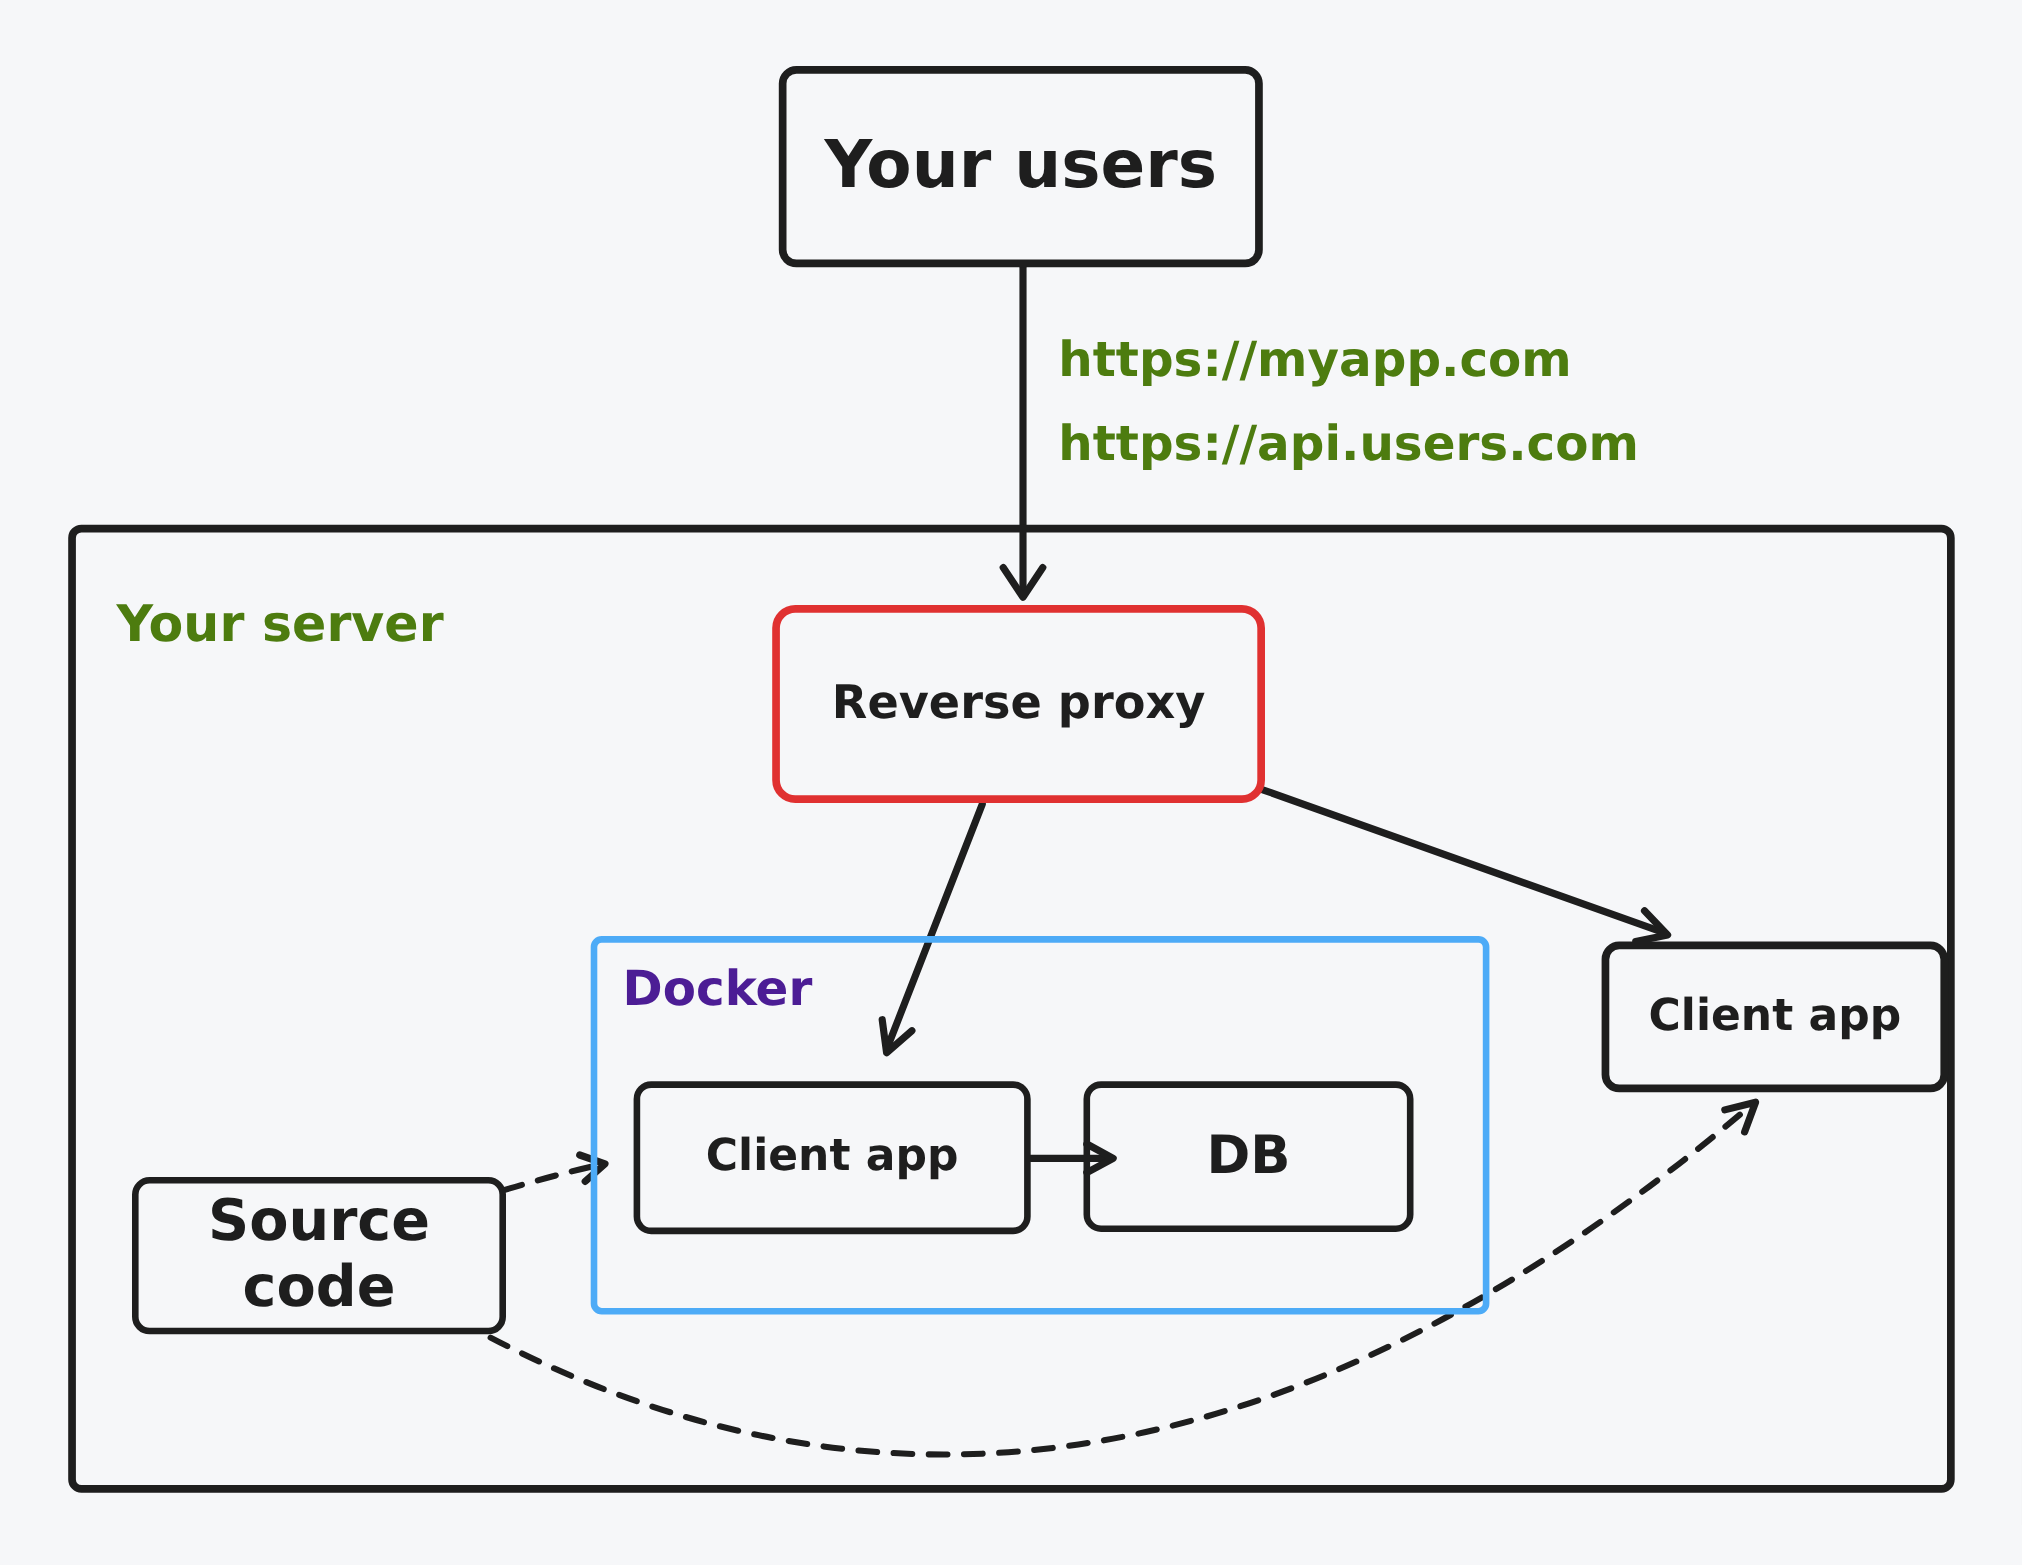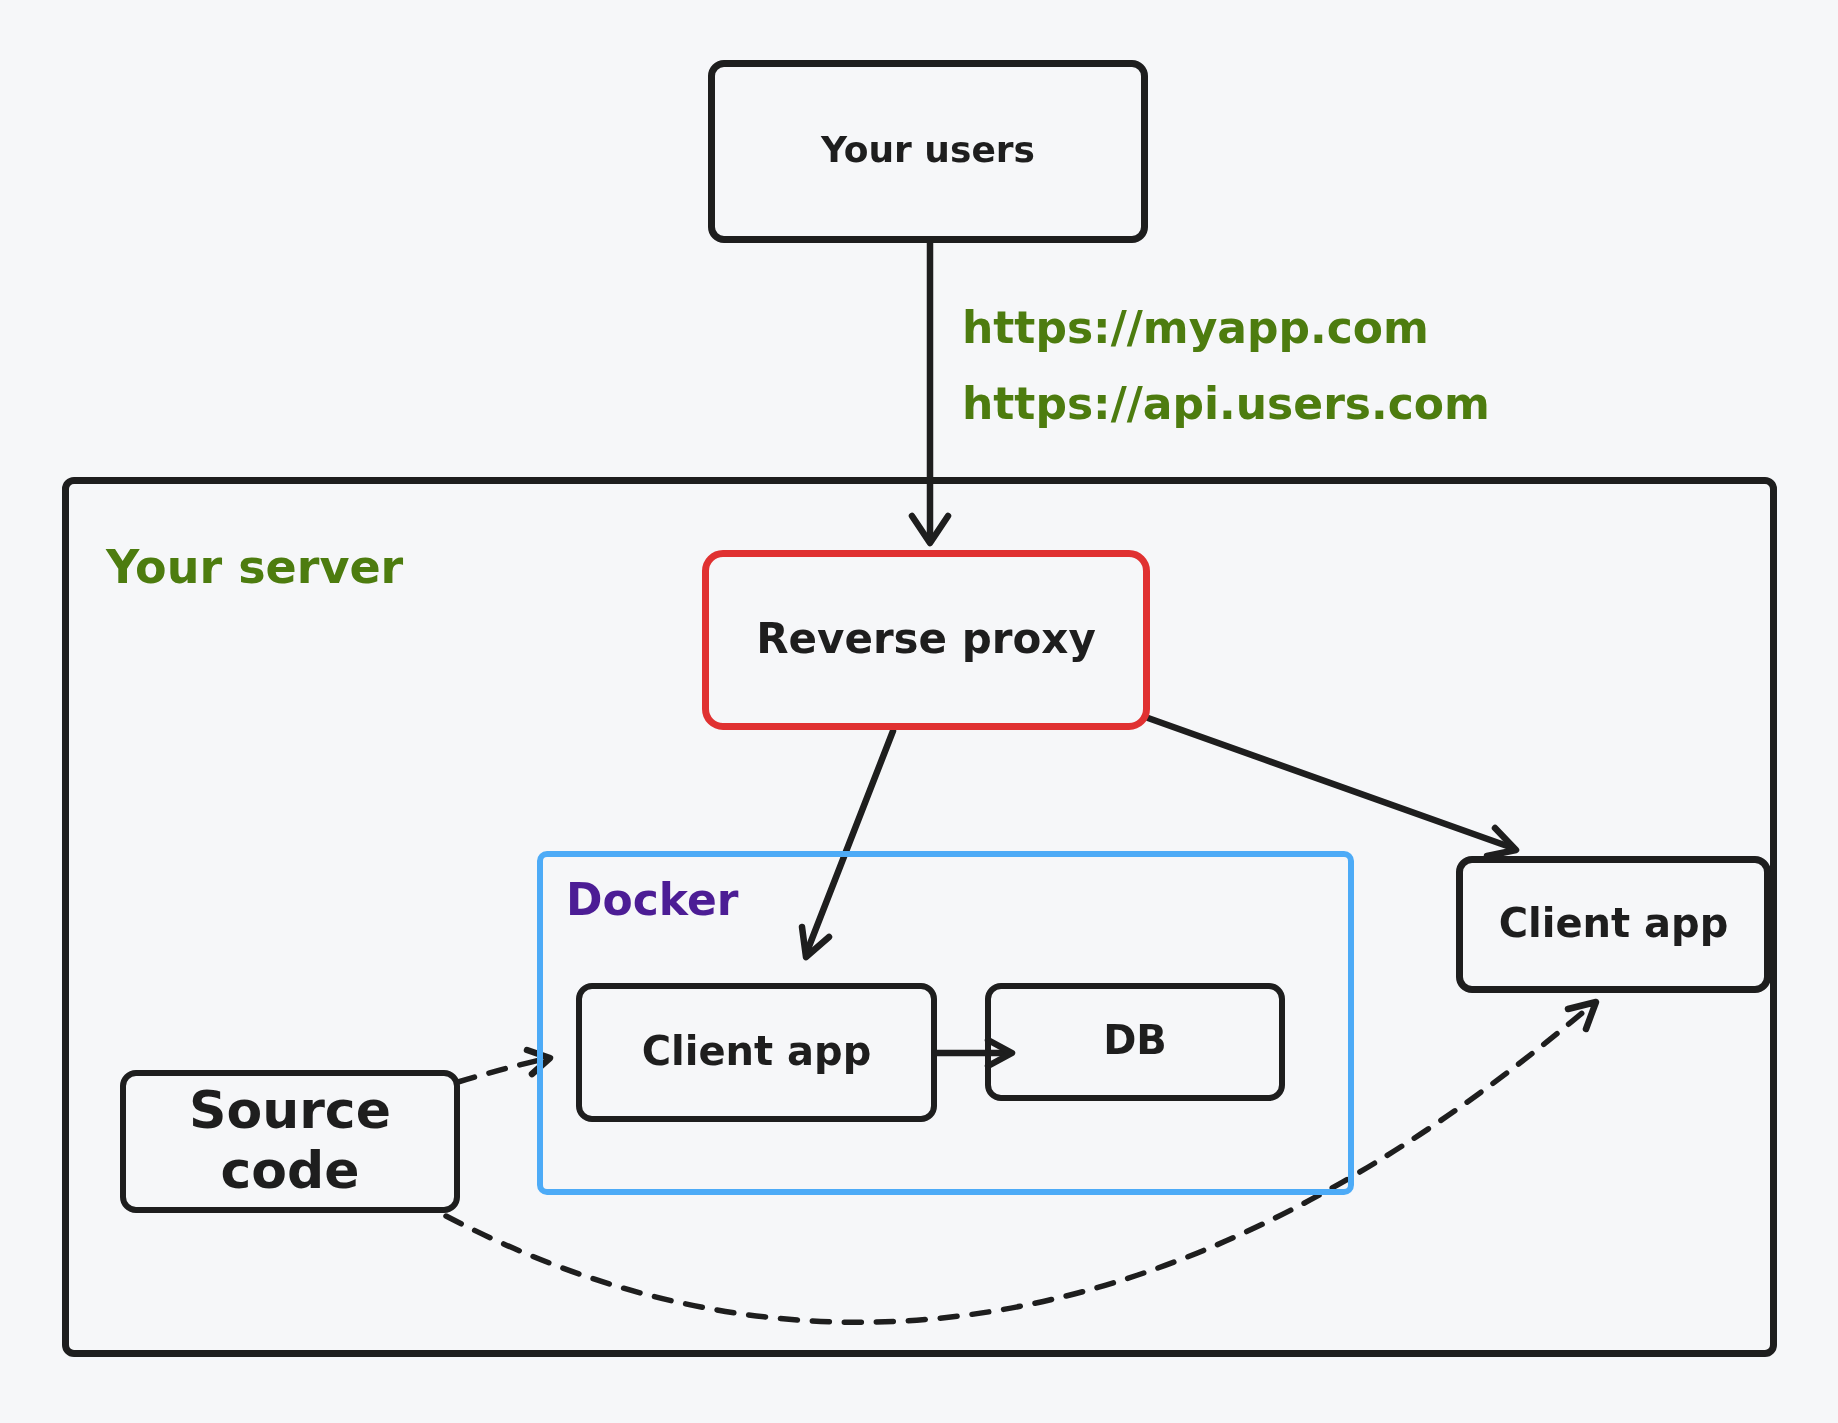--- a/index.html
+++ b/index.html
@@ -23,26 +23,26 @@
     justify-content: center;
     background: transparent;
     border: 7px solid #1e1e1e;
     border-radius: 16px;
     font-weight: 700;
     color: #1e1e1e;
     text-align: center;
   }
   .node .lbl { transform: translateY(-2px); }
 
-  .box-your-users   { left: 708px; top: 60px;  width: 440px; height: 183px; font-size: 36px; }
+  .box-your-users   { left: 708px; top: 60px;  width: 440px; height: 183px; font-size: 60px; }
   .box-your-server  { left: 62px;  top: 477px; width: 1715px; height: 880px; border-radius: 12px; }
   .box-reverse-proxy{ left: 702px; top: 550px; width: 448px; height: 180px; border-color: #e03131; font-size: 42px; border-radius: 21px; }
   .box-docker      { left: 537px; top: 851px; width: 817px; height: 344px; border: 6px solid #4dabf7; border-radius: 10px; }
   .box-server-app  { left: 576px; top: 983px; width: 361px; height: 139px; font-size: 40px; border-width: 6px; }
-  .box-db          { left: 985px; top: 983px; width: 300px; height: 118px; font-size: 40px; border-width: 6px; }
+  .box-db          { left: 985px; top: 983px; width: 300px; height: 137px; font-size: 48px; border-width: 6px; }
   .box-client-app  { left: 1456px; top: 856px; width: 315px; height: 137px; font-size: 40px; }
   .box-source-code { left: 120px; top: 1070px; width: 340px; height: 143px; font-size: 52px; border-width: 6px; }
 
   .float-label {
     position: absolute;
     font-weight: 700;
     color: #4d7c0f;
     white-space: nowrap;
   }
   .lbl-your-server { left: 106px; top: 540px; font-size: 46px; }

